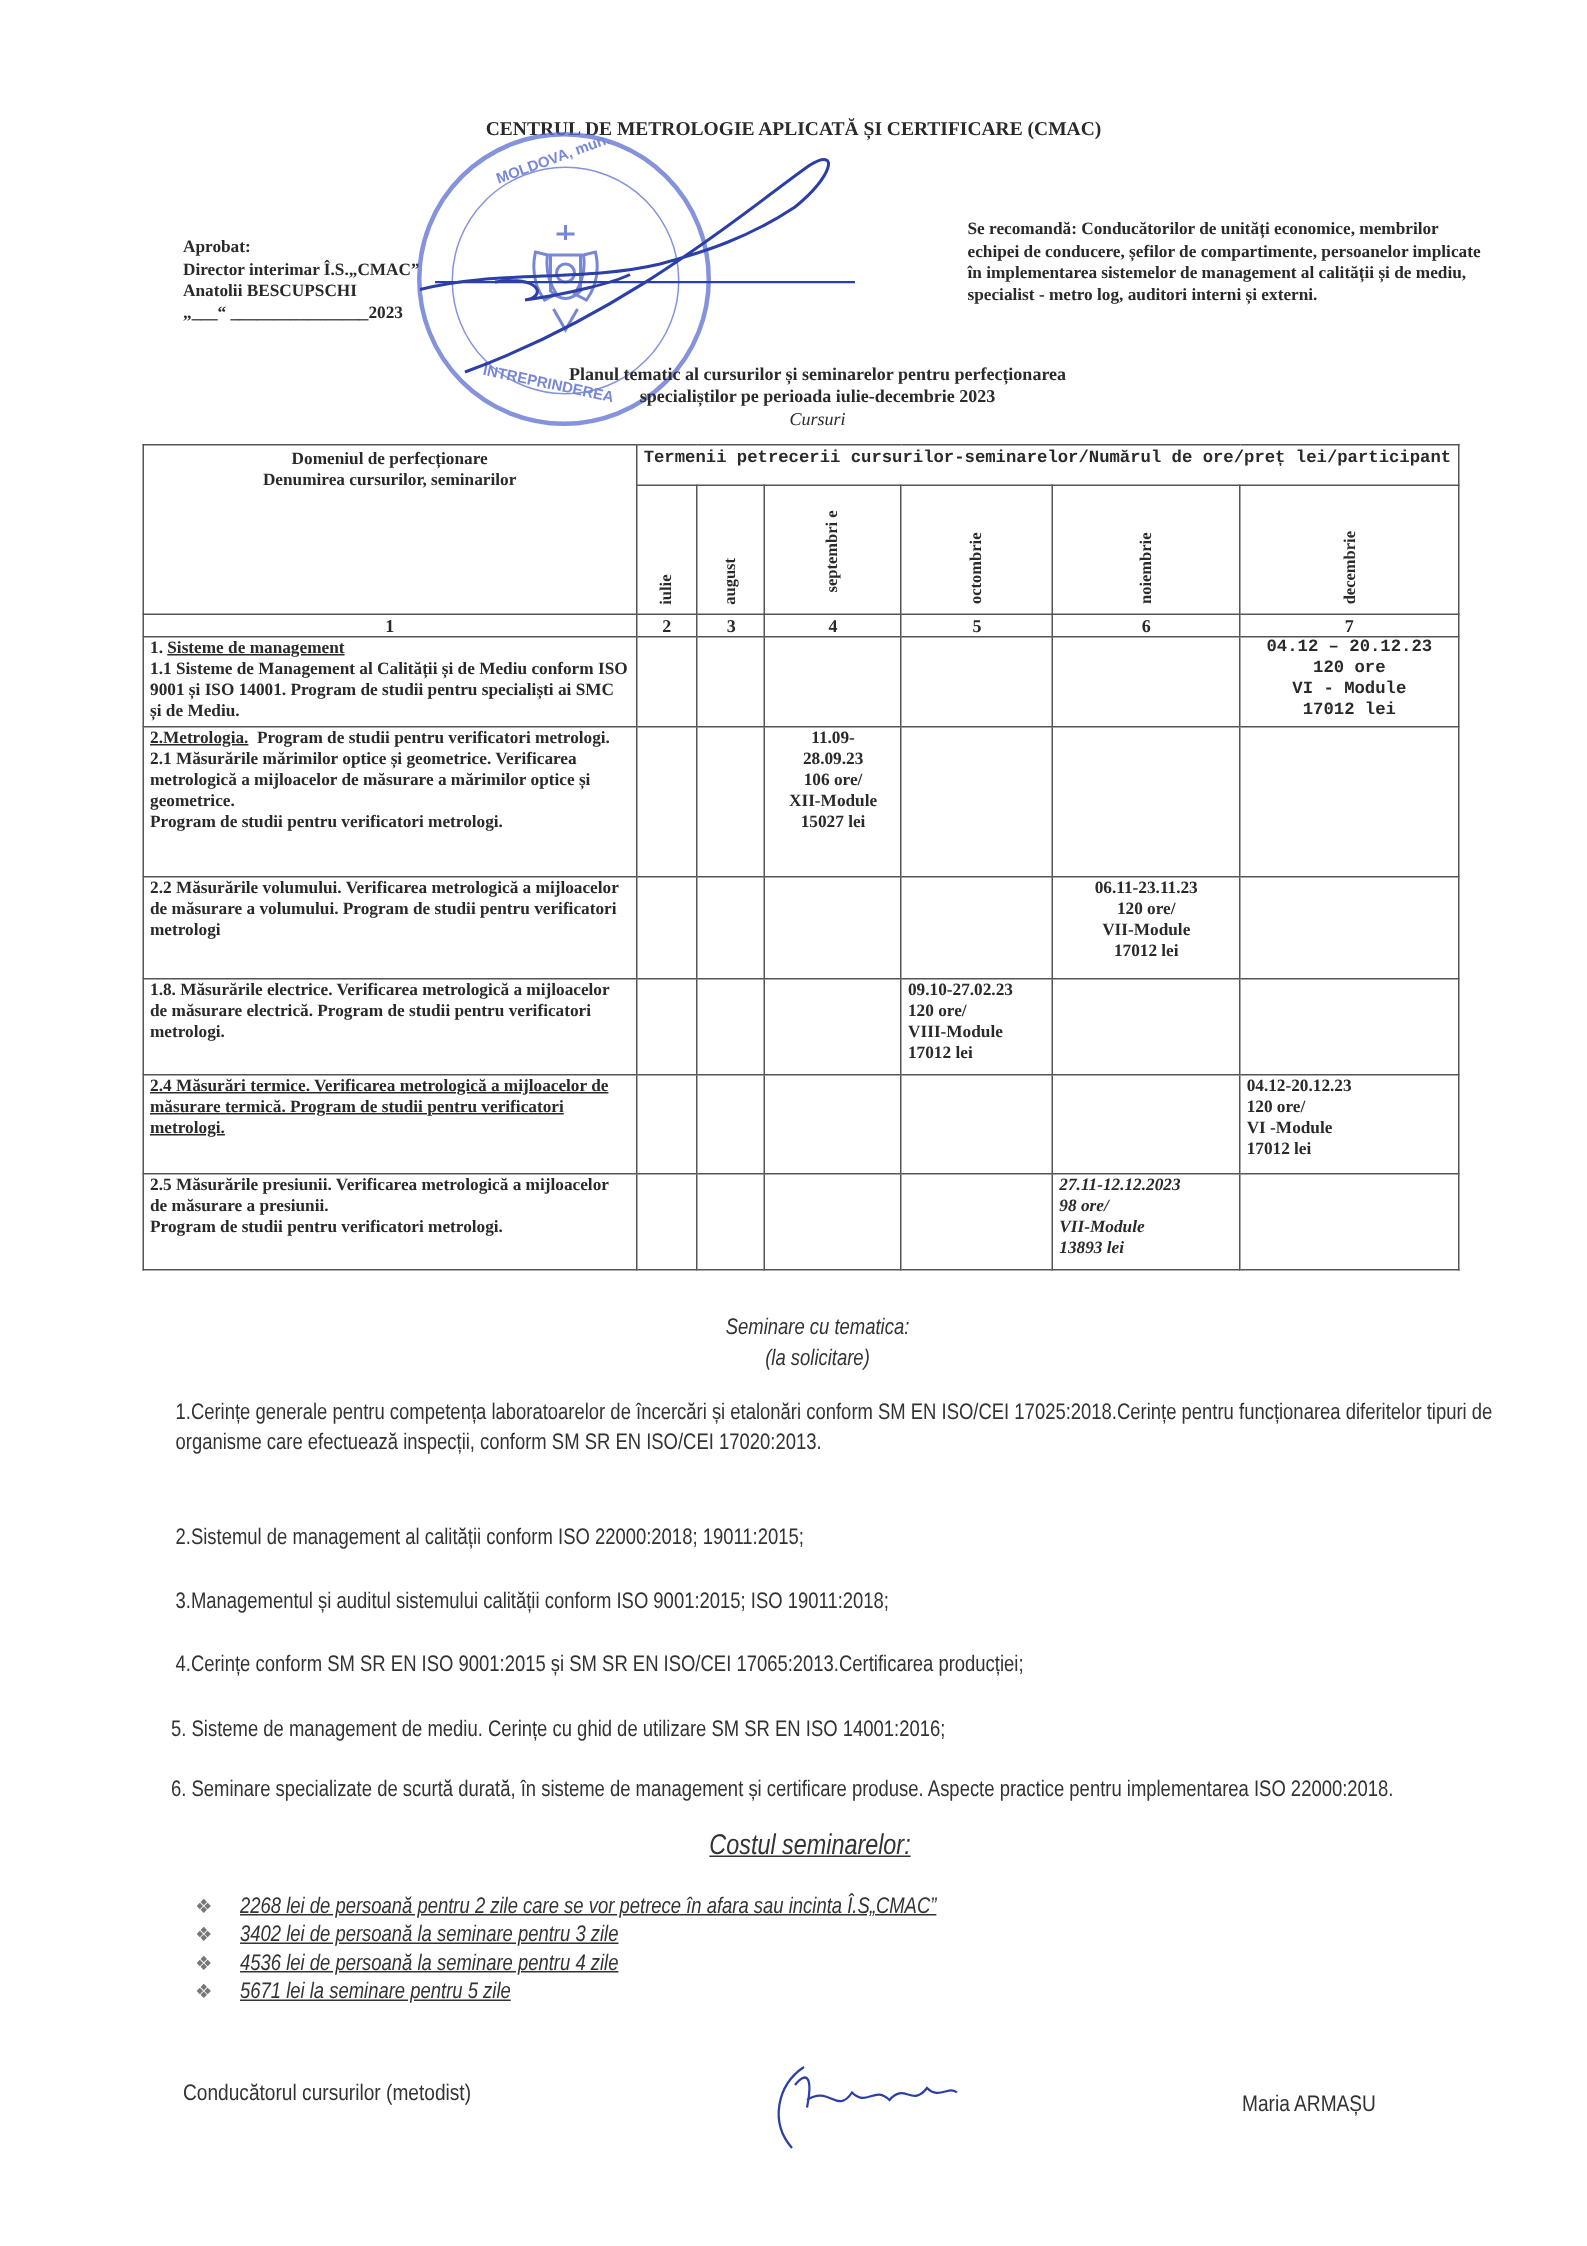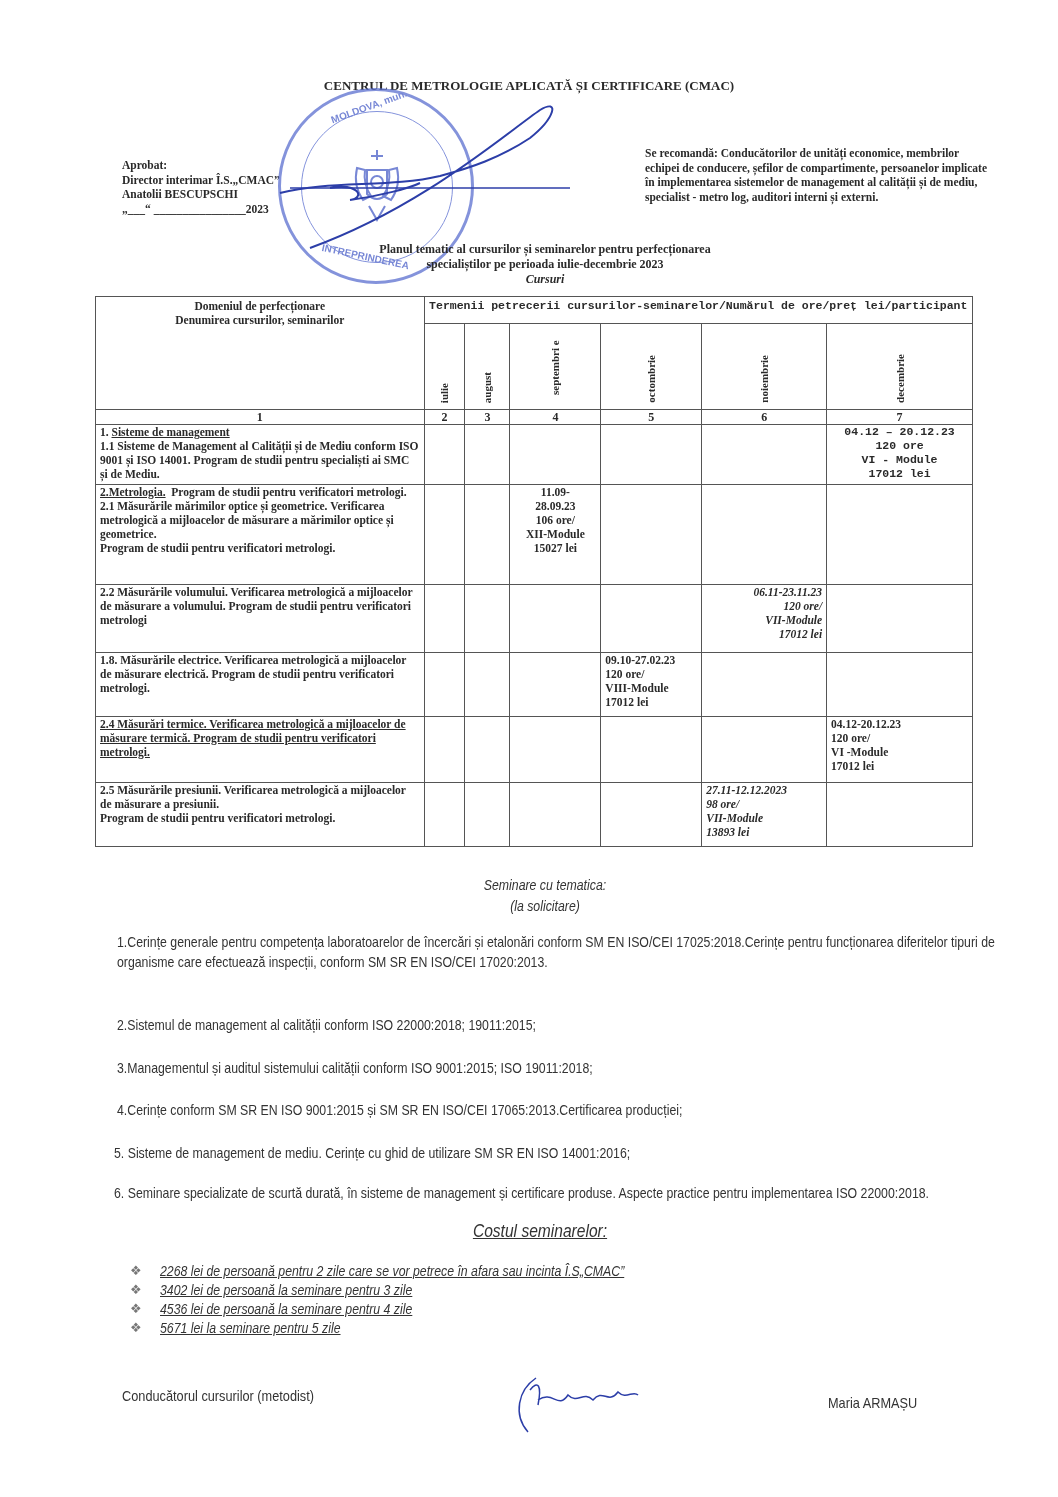--- a/index.html
+++ b/index.html
@@ -4,21 +4,21 @@
 <style>
   html, body { margin: 0; padding: 0; background: #ffffff; }
   body { width: 1058px; height: 1497px; position: relative; overflow: hidden;
          font-family: "Liberation Serif", serif; color: #2a2a2a; }
   .abs { position: absolute; }
 
   .org-title { left: 0; width: 1058px; top: 78px; font-size: 13px; font-weight: bold; line-height: 16px; text-align: center; }
   .approve { left: 122px; top: 158px; font-size: 11.5px; font-weight: bold; line-height: 14.5px; }
   .recommend { left: 645px; top: 146px; width: 345px; font-size: 11.5px; font-weight: bold; line-height: 14.5px; }
   .plan-title { left: 250px; width: 590px; top: 242px; font-size: 12px; font-weight: bold; line-height: 15px; text-align: center; }
-  .plan-title .sub { font-style: italic; font-weight: bold; }
+  .plan-title .sub { font-style: italic; font-weight: normal; }
 
   
   .stamp { left: 278px; top: 88px; width: 196px; height: 196px; border-radius: 50%;
            border: 3px solid #5b6fd0; box-sizing: border-box; opacity: 0.75; }
   .stamp-inner { position: absolute; left: 20px; top: 20px; width: 150px; height: 150px; border-radius: 50%;
            border: 1.5px solid #5b6fd0; }
   .stamp-text { position: absolute; color: #4a5fc8; font-family: "Liberation Sans", sans-serif; font-size: 10px; font-weight: bold; }
   .stamp-crest { position: absolute; left: 68px; top: 55px; width: 56px; height: 80px; }
   .signature { left: 270px; top: 88px; width: 300px; height: 180px; }
 
@@ -170,21 +170,21 @@
         <td style="white-space: pre-line; text-align: left;"></td>
       </tr>
       <tr style="height: 68px;">
         <td>
           <div style="white-space: pre-line;">2.2 Măsurările volumului. Verificarea metrologică a mijloacelor de măsurare a volumului. Program de studii pentru verificatori metrologi</div>
         </td>
         <td style="white-space: pre-line; text-align: left;"></td>
         <td style="white-space: pre-line; text-align: left;"></td>
         <td style="white-space: pre-line; text-align: center;"></td>
         <td style="white-space: pre-line; text-align: left;"></td>
-        <td style="white-space: pre-line; text-align: right; font-style: italic;">06.11-23.11.23
+        <td style="white-space: pre-line; text-align: center;">06.11-23.11.23
 120 ore/
 VII-Module
 17012 lei</td>
         <td style="white-space: pre-line; text-align: left;"></td>
       </tr>
       <tr style="height: 64px;">
         <td>
           <div style="white-space: pre-line;">1.8. Măsurările electrice. Verificarea metrologică a mijloacelor de măsurare electrică. Program de studii pentru verificatori metrologi.</div>
         </td>
         <td style="white-space: pre-line; text-align: left;"></td>

